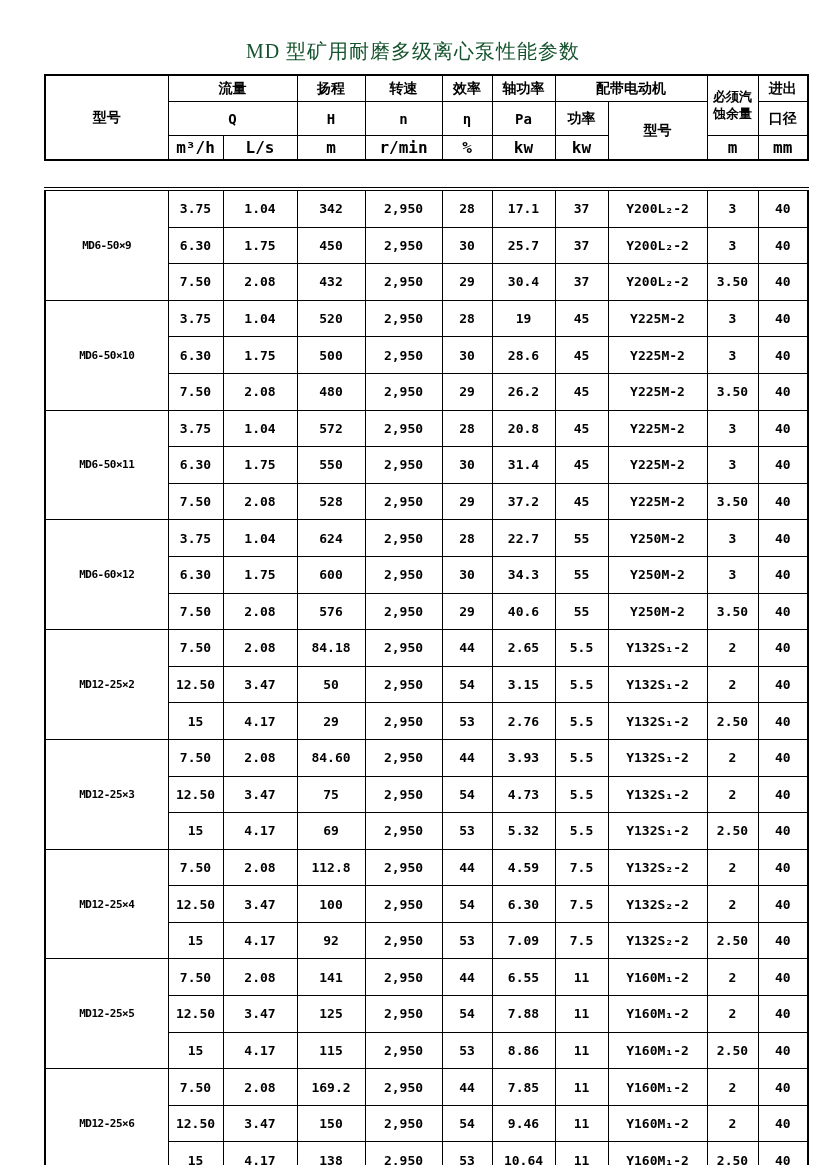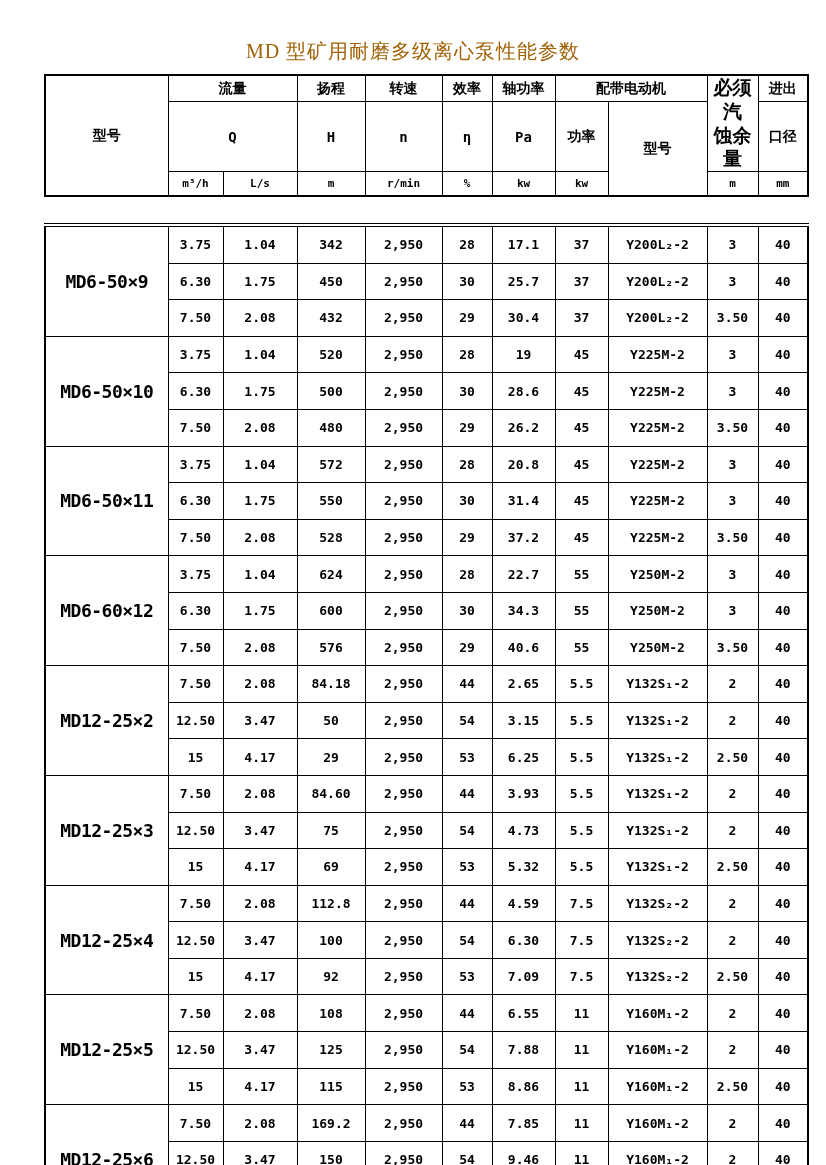--- a/index.html
+++ b/index.html
@@ -14,21 +14,21 @@
     position: relative;
     font-family: "DejaVu Sans Mono", "DejaVu Sans", sans-serif;
   }
   .page-title {
     margin: 38px 0 0 0;
     text-align: center;
     font-family: "Liberation Serif", "DejaVu Serif", serif;
     font-weight: 400;
     font-size: 20px;
     letter-spacing: 1px;
-    color: #a16207;
+    color: #14532d;
   }
   table {
     border-collapse: collapse;
     table-layout: fixed;
     margin-left: 44px;
     width: 763px;
   }
   .header-table {
     margin-top: 9px;
     border: 2px solid #000;
@@ -37,40 +37,40 @@
     border: 1.5px solid #000;
     text-align: center;
     vertical-align: middle;
     font-weight: 700;
     font-size: 14px;
     padding: 0;
     overflow: hidden;
   }
   .header-table tr.hrow-1 td { height: 25px; }
   .header-table tr.hrow-2 td { height: 33px; }
-  .header-table tr.hrow-3 td { height: 23px; font-size: 11px; }
-  .two-line span { display: block; line-height: 1.25; font-size: 19px; text-align: center; }
+  .header-table tr.hrow-3 td { height: 23px; font-size: 16px; }
+  .two-line span { display: block; line-height: 1.25; font-size: 13px; text-align: center; }
   .body-table {
     margin-top: 26px;
     border: 2px solid #000;
     border-top: 4px double #000;
   }
   .body-table td {
     border: 1px solid #000;
     text-align: center;
     vertical-align: middle;
     font-weight: 700;
     font-size: 13px;
     height: 35.6px;
     padding: 0;
     overflow: hidden;
     white-space: nowrap;
   }
   .body-table td.model-cell {
-    font-size: 18px;
+    font-size: 11px;
     letter-spacing: -0.5px;
   }
 </style>
 </head>
 <body>
 
 <h1 class="page-title">MD 型矿用耐磨多级离心泵性能参数</h1>
 
 <table class="header-table">
   <colgroup>
@@ -312,21 +312,21 @@
         <td>Y132S₁-2</td>
         <td>2</td>
         <td>40</td>
       </tr>
       <tr>
         <td>15</td>
         <td>4.17</td>
         <td>29</td>
         <td>2,950</td>
         <td>53</td>
-        <td>6.25</td>
+        <td>2.76</td>
         <td>5.5</td>
         <td>Y132S₁-2</td>
         <td>2.50</td>
         <td>40</td>
       </tr>
       <tr>
         <td rowspan="3" class="model-cell">MD12-25×3</td>
         <td>7.50</td>
         <td>2.08</td>
         <td>84.60</td>
@@ -396,21 +396,21 @@
         <td>7.09</td>
         <td>7.5</td>
         <td>Y132S₂-2</td>
         <td>2.50</td>
         <td>40</td>
       </tr>
       <tr>
         <td rowspan="3" class="model-cell">MD12-25×5</td>
         <td>7.50</td>
         <td>2.08</td>
-        <td>108</td>
+        <td>141</td>
         <td>2,950</td>
         <td>44</td>
         <td>6.55</td>
         <td>11</td>
         <td>Y160M₁-2</td>
         <td>2</td>
         <td>40</td>
       </tr>
       <tr>
         <td>12.50</td>

